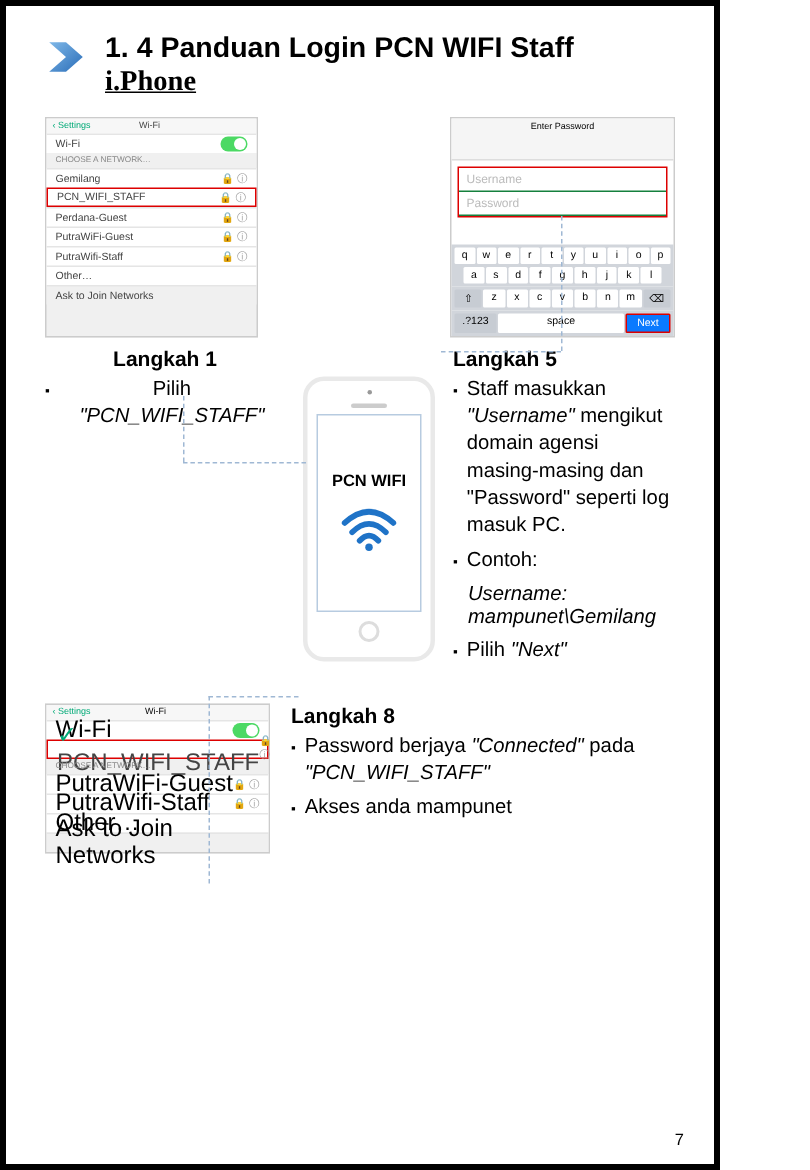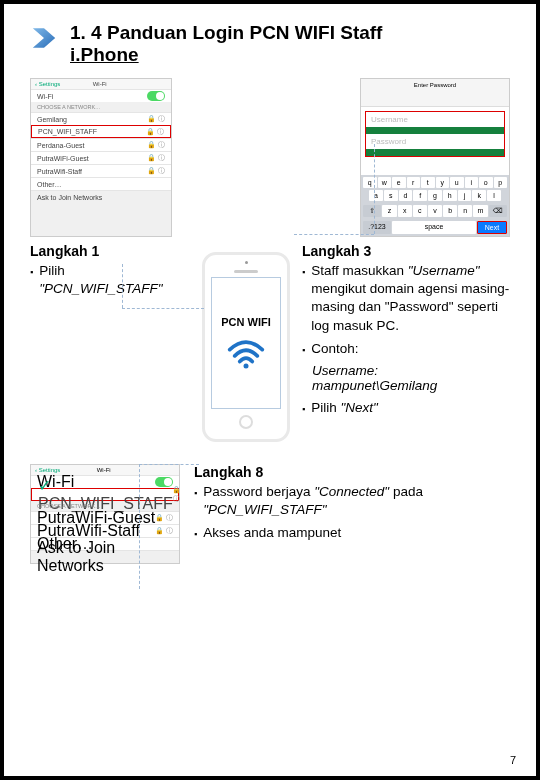--- a/index.html
+++ b/index.html
@@ -1,26 +1,26 @@
 <!DOCTYPE html>
 <html><head>
 <meta charset="utf-8">
 <style>
   * { box-sizing: border-box; margin: 0; padding: 0; }
   body { font-family: Arial, Helvetica, sans-serif; background: #fff; }
   .page {
-    width: 540px; height: 780px;
+    width: 480px; height: 780px;
     border: 4px solid #000;
     position: relative;
     padding: 18px 26px 18px 26px;
   }
   .header { display: flex; align-items: flex-start; gap: 12px; margin-bottom: 12px; }
   .chevron { width: 28px; height: 28px; flex-shrink: 0; margin-top: 2px; }
   .title { font-size: 19px; font-weight: bold; }
-  .title-sub { text-decoration: underline; }
+  .title-sub { text-decoration: underline; font-family: Liberation Serif, serif; }
 
   .row-top { display: flex; justify-content: space-between; margin-bottom: 6px; }
 
   
   .shot {
     width: 142px; background: #f0f0f0; border: 1px solid #ccc;
     font-size: 7px; color: #444;
   }
   .shot-bar { background:#f7f7f7; padding:2px 4px; font-size:6px; display:flex; }
   .shot-bar .back { color:#0a7; }
@@ -28,46 +28,46 @@
   .shot-row { padding:3px 6px; background:#fff; border-top:1px solid #e5e5e5; display:flex; justify-content:space-between; align-items:center; height:13px; }
   .shot-hdr { padding:2px 6px; font-size:5.5px; color:#888; background:#f0f0f0; text-transform:uppercase; }
   .toggle { width:18px; height:10px; border-radius:5px; background:#4cd964; position:relative; }
   .toggle::after{content:'';position:absolute;right:1px;top:1px;width:8px;height:8px;border-radius:50%;background:#fff;}
   .redbox { border:1.5px solid #d00; }
   .lockspin { font-size:7px; color:#999; }
 
   .shot2 { width: 150px; background:#fff; border:1px solid #ccc; }
   .shot2-top { height:28px; background:#f5f5f5; border-bottom:1px solid #ddd; font-size:6px; padding:3px; text-align:center; }
   .shot2-fields { border:1.5px solid #d00; margin:4px; }
-  .shot2-field { padding:3px 5px; font-size:8px; color:#bbb; border-bottom:7px solid #15803d; }
+  .shot2-field { padding:3px 5px; font-size:8px; color:#bbb; border-bottom:1px solid #15803d; }
   .kbd { display:grid; grid-template-columns:repeat(10,1fr); gap:1px; background:#d1d5db; padding:2px; }
   .key { background:#fff; text-align:center; font-size:7px; padding:2px 0; border-radius:1px; }
   .kbd-btm { display:flex; gap:1px; padding:2px; background:#d1d5db; }
   .kbd-btm .key { flex:1; }
   .key-next { background:#0a7aff; color:#fff; border:1.5px solid #d00; flex:1.2; }
 
   
   .step-title { font-weight:bold; font-size:14px; margin-bottom:3px; }
   .step-list { font-size:13.5px; list-style:none; }
   .step-list li { display:flex; gap:6px; margin-bottom:5px; line-height:1.35; }
   .step-list li::before { content:"▪"; font-size:9px; margin-top:4px; }
   .step-list .sub { margin-left: 10px; font-style: italic; }
   .it { font-style: italic; }
 
   
   .mid { display:flex; gap:8px; margin-top:2px; }
-  .mid-left { width: 160px; }
+  .mid-left { width: 160px; text-align: center; }
   .mid-center { width: 96px; display:flex; flex-direction:column; align-items:center; }
   .mid-right { flex:1; }
 
   
   .phone {
     width:88px; height:190px; background:#fff; border:3px solid #e9e9e9; border-radius:14px;
     display:flex; flex-direction:column; align-items:center; padding:6px 6px 10px 6px;
-    margin-top: 9px;
+    margin-top: 20px;
   }
   .phone-speaker{width:24px;height:3px;background:#ccc;border-radius:2px;margin:4px 0;}
   .phone-dot{width:3px;height:3px;background:#999;border-radius:50%;margin-bottom:2px;}
   .phone-screen{flex:1;width:100%;border:1px solid #b7cbe0;background:#fff;display:flex;flex-direction:column;align-items:center;justify-content:center;gap:10px;padding:4px;}
   .phone-btn{width:14px;height:14px;border:2px solid #ddd;border-radius:50%;margin-top:6px;}
   .pcn-label{font-weight:bold;font-size:11px;}
   .wifi-icon{width:40px;height:32px;}
 
   
   .conn { position:absolute; border:1px dashed #9fb8d4; }
@@ -217,21 +217,21 @@
             <path d="M14 28 Q32 10 50 28" fill="none" stroke="#1f73c7" stroke-width="6" stroke-linecap="round"></path>
             <path d="M22 37 Q32 26 42 37" fill="none" stroke="#1f73c7" stroke-width="6" stroke-linecap="round"></path>
             <circle cx="32" cy="44" r="4" fill="#1f73c7"></circle>
           </svg>
         </div>
         <div class="phone-btn"></div>
       </div>
     </div>
 
     <div class="mid-right">
-      <div class="step-title">Langkah 3</div>
+      <div class="step-title">Langkah 5</div>
       <ul class="step-list">
         <li>
             <span><span>Staff masukkan </span><span class="it">"Username"</span><span> mengikut domain agensi masing-masing dan "Password" seperti log masuk PC.</span></span>
           </li>
         <li>
             <span>Contoh:</span>
           </li>
       </ul>
       <div class="step-list">
         <div class="sub">Username:</div>

